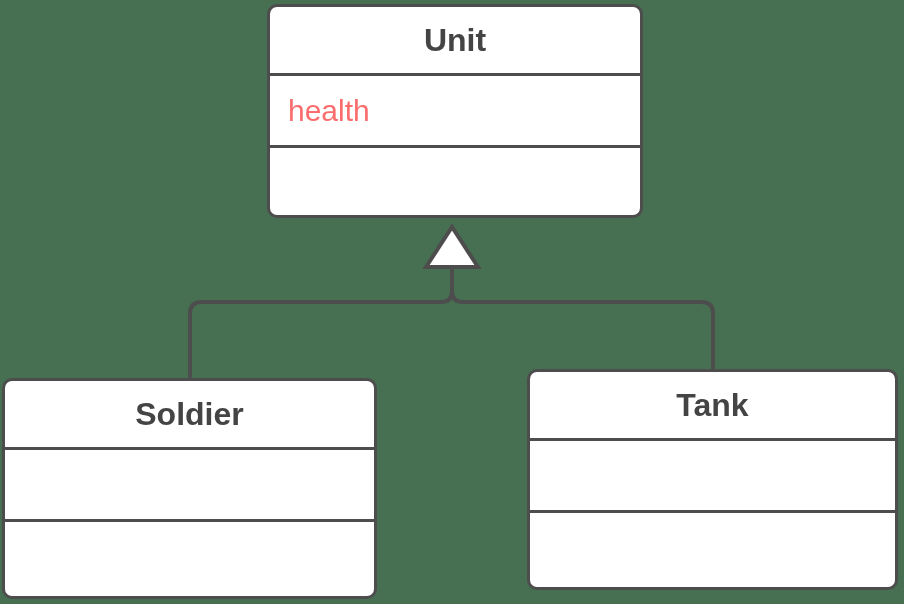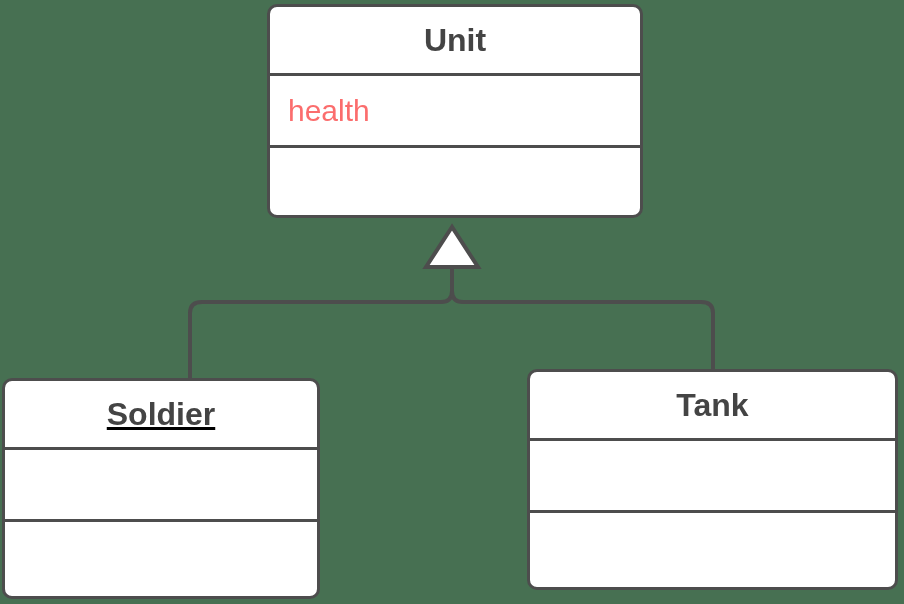--- a/index.html
+++ b/index.html
@@ -57,21 +57,21 @@
     align-items: center;
     padding: 0 18px;
     font-size: 30px;
     color: #fb6d6d;
     text-align: right;
   }
   .cls-methods {
     flex: 1 1 auto;
   }
   #cls-unit    { left: 267px; top: 4px;   width: 376px; height: 214px; }
-  #cls-soldier { left: 2px;   top: 378px; width: 318px; height: 221px; text-decoration: underline; }
+  #cls-soldier { left: 2px;   top: 378px; width: 375px; height: 221px; }
   #cls-tank    { left: 527px; top: 369px; width: 371px; height: 221px; }
 </style>
 </head>
 <body>
 
 <div class="canvas">
 
   <svg class="connectors" width="904" height="604" viewBox="0 0 904 604" xmlns="http://www.w3.org/2000/svg">
     <path class="line" d="M452,268 L452,291 Q452,302 441,302 L202,302 Q190,302 190,313 L190,378"></path>
     <path class="line" d="M452,268 L452,291 Q452,302 463,302 L701,302 Q713,302 713,313 L713,379"></path>

